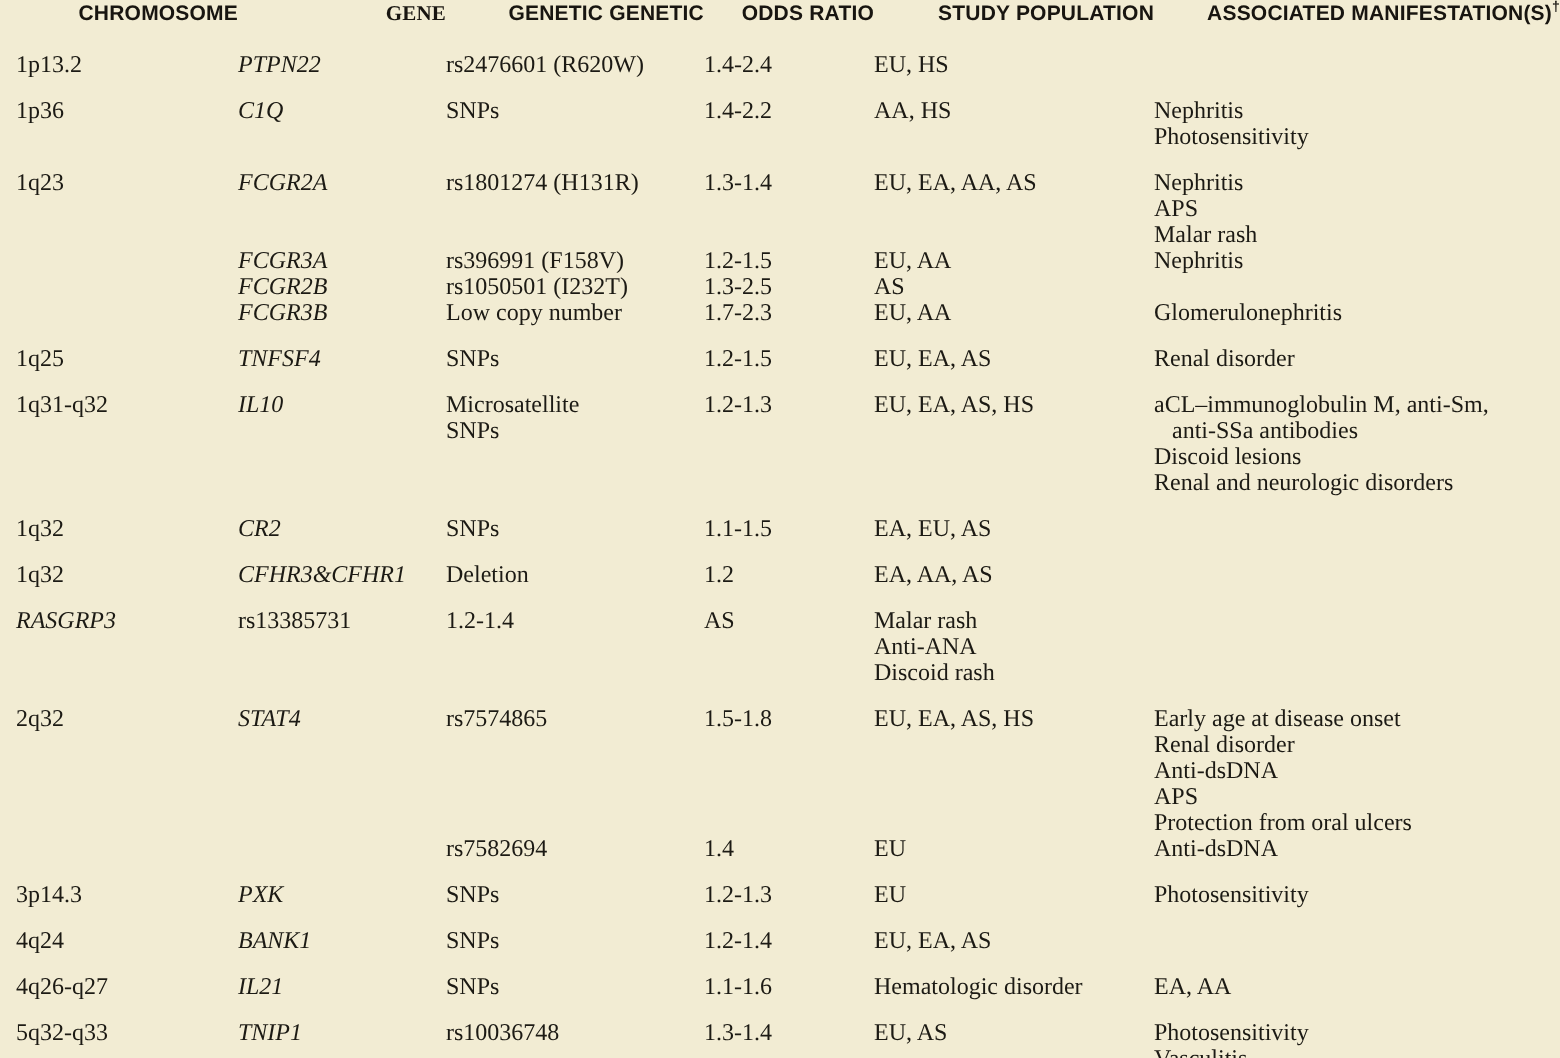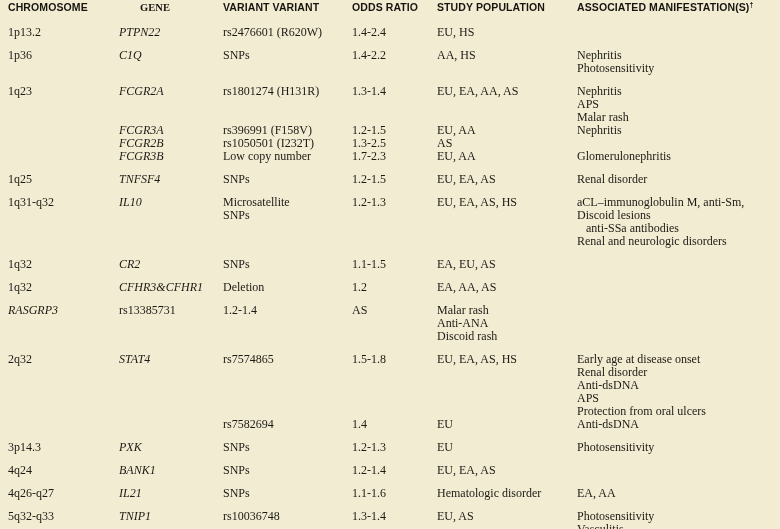--- a/index.html
+++ b/index.html
@@ -10,21 +10,21 @@
     background: #f2ecd3;
     color: #1c1a14;
   }
   .table { padding: 1px 0 0 8px; }
   .row {
     display: grid;
     grid-template-columns: 111px 104px 129px 85px 140px 1fr;
     margin-top: 10px;
   }
   .row.tight { margin-top: 0; }
-  .row.header { margin-top: 0; margin-bottom: 12px; }
+  .row.header { margin-top: 0; margin-bottom: 12px; text-align: right; }
   .cell {
     font-family: "Liberation Serif", serif;
     font-size: 12px;
     line-height: 13px;
     white-space: pre;
   }
   .cell .line { min-height: 13px; }
   .cell-gene { font-style: italic; }
   .h {
     font-family: "Liberation Sans", sans-serif;
@@ -41,21 +41,21 @@
     line-height: 0;
   }
 </style>
 </head>
 <body style="background: rgb(242, 236, 211); color: rgb(28, 26, 20);">
 
 <div class="table">
   <div class="row header">
     <div class="cell h">CHROMOSOME</div>
     <div class="cell h gene-h">GENE</div>
-    <div class="cell h">VARIANT VARIANT</div>
+    <div class="cell h">GENETIC GENETIC</div>
     <div class="cell h">ODDS RATIO</div>
     <div class="cell h">STUDY POPULATION</div>
     <div class="cell h"><span>ASSOCIATED MANIFESTATION(S)</span><sup>†</sup></div>
   </div>
   <div>
       <div class="row">
         <div class="cell cell-chromosome"><div class="line">1p13.2</div></div>
         <div class="cell cell-gene"><div class="line">PTPN22</div></div>
         <div class="cell cell-variant"><div class="line">rs2476601 (R620W)</div></div>
         <div class="cell cell-odds-ratio"><div class="line">1.4-2.4</div></div>
@@ -109,21 +109,21 @@
         <div class="cell cell-odds-ratio"><div class="line">1.2-1.5</div></div>
         <div class="cell cell-study-population"><div class="line">EU, EA, AS</div></div>
         <div class="cell cell-manifestations"><div class="line">Renal disorder</div></div>
       </div>
       <div class="row">
         <div class="cell cell-chromosome"><div class="line">1q31-q32</div></div>
         <div class="cell cell-gene"><div class="line">IL10</div></div>
         <div class="cell cell-variant"><div class="line">Microsatellite</div><div class="line">SNPs</div></div>
         <div class="cell cell-odds-ratio"><div class="line">1.2-1.3</div></div>
         <div class="cell cell-study-population"><div class="line">EU, EA, AS, HS</div></div>
-        <div class="cell cell-manifestations"><div class="line">aCL–immunoglobulin M, anti-Sm,</div><div class="line">Discoid lesions</div><div class="line">   anti-SSa antibodies</div><div class="line">Renal and neurologic disorders</div></div>
+        <div class="cell cell-manifestations"><div class="line">aCL–immunoglobulin M, anti-Sm,</div><div class="line">   anti-SSa antibodies</div><div class="line">Discoid lesions</div><div class="line">Renal and neurologic disorders</div></div>
       </div>
       <div class="row">
         <div class="cell cell-chromosome"><div class="line">1q32</div></div>
         <div class="cell cell-gene"><div class="line">CR2</div></div>
         <div class="cell cell-variant"><div class="line">SNPs</div></div>
         <div class="cell cell-odds-ratio"><div class="line">1.1-1.5</div></div>
         <div class="cell cell-study-population"><div class="line">EA, EU, AS</div></div>
         <div class="cell cell-manifestations"></div>
       </div>
       <div class="row">

